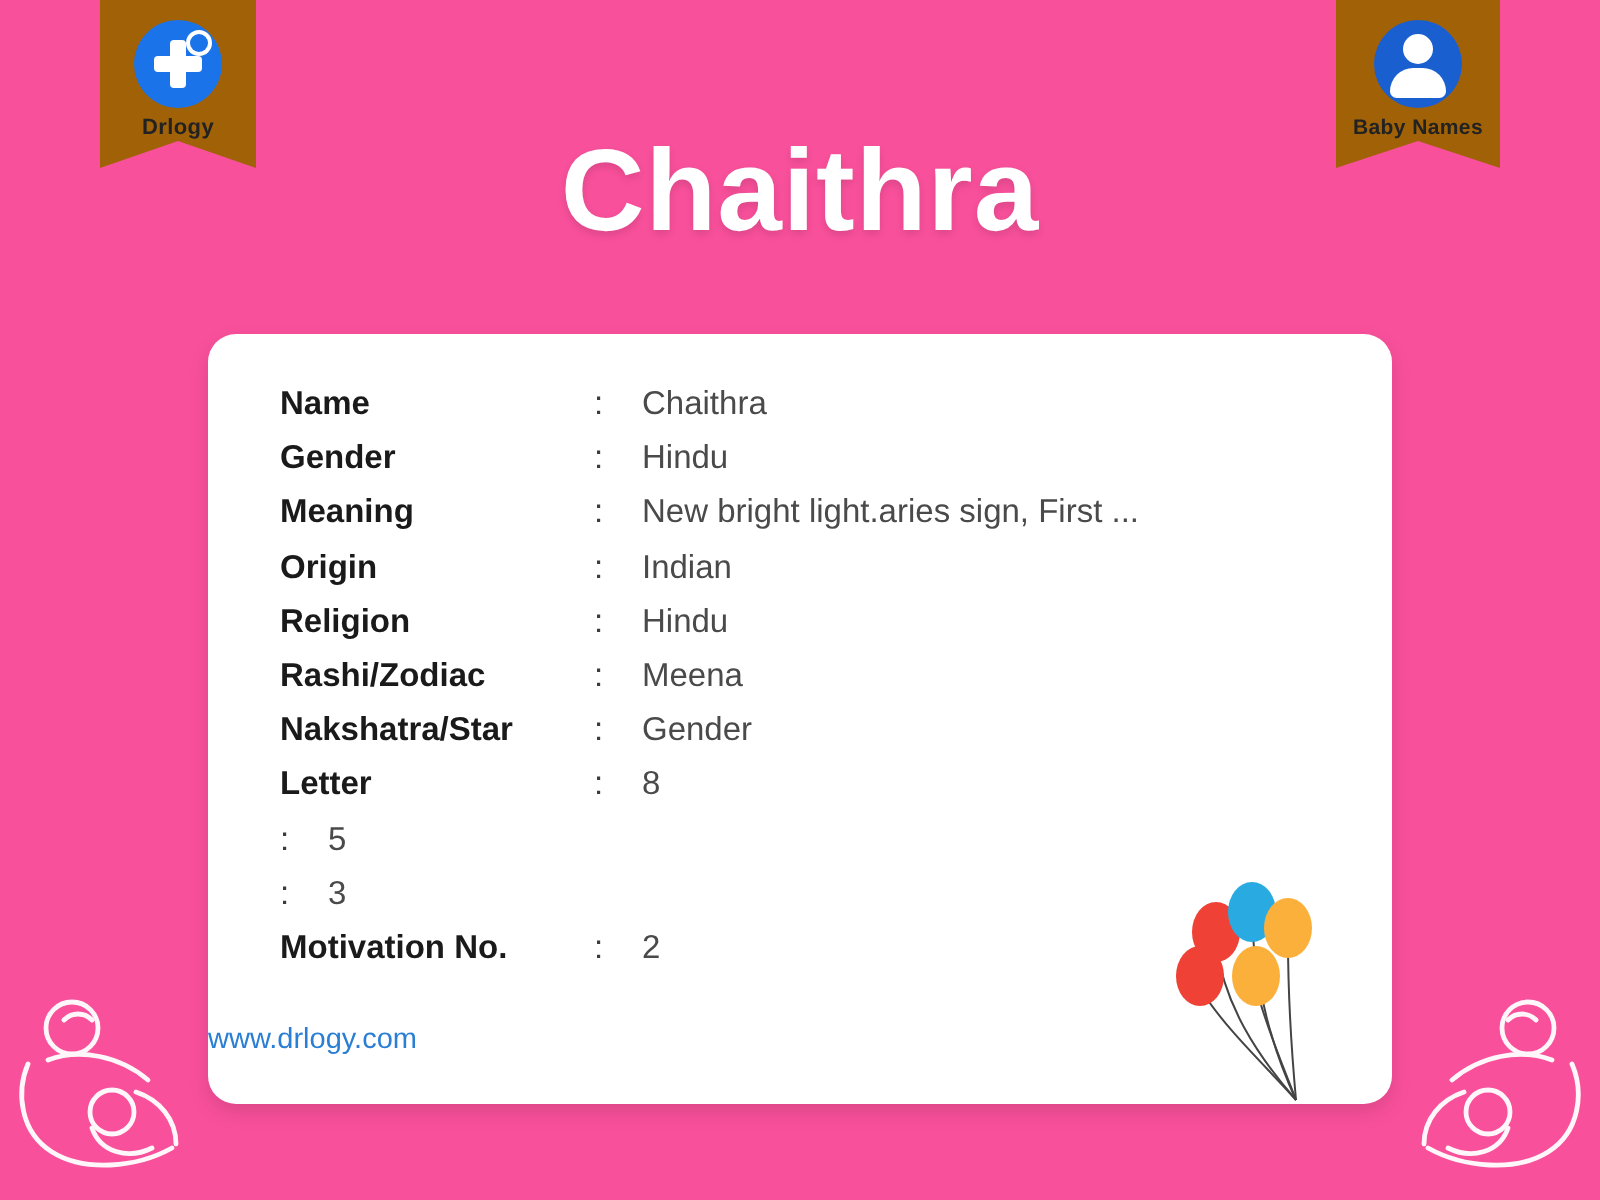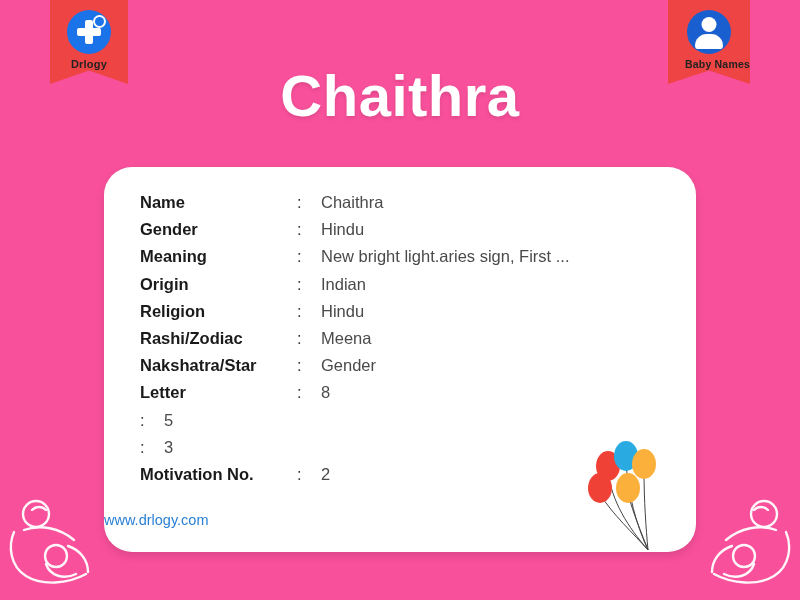--- a/index.html
+++ b/index.html
@@ -13,31 +13,31 @@
     background: #f9509b;
     font-family: "Liberation Sans", sans-serif;
     position: relative;
   }
 
   
   .badge {
     position: absolute;
     top: 0;
     width: 78px;
-    background: #ef4444;
+    background: #a16207;
     border-bottom-left-radius: 0;
     border-bottom-right-radius: 0;
     filter: drop-shadow(0 2px 3px rgba(0,0,0,0.18));
     -webkit-clip-path: polygon(0 0, 100% 0, 100% 100%, 50% 84%, 0 100%);
     clip-path: polygon(0 0, 100% 0, 100% 100%, 50% 84%, 0 100%);
     text-align: center;
     padding-bottom: 14px;
   }
   .badge.left { left: 50px; }
-  .badge.right { right: 50px; width: 82px; text-align: right; }
+  .badge.right { right: 50px; width: 82px; }
 
   .badge-circle {
     width: 44px;
     height: 44px;
     border-radius: 50%;
     background: #1a73e8;
     margin: 10px auto 4px auto;
     position: relative;
   }
   .badge.right .badge-circle { background: #1a5fd0; }
@@ -108,21 +108,21 @@
   }
 
   
   .card {
     position: absolute;
     left: 104px;
     top: 167px;
     width: 592px;
     height: 385px;
     background: #ffffff;
-    border-radius: 28px;
+    border-radius: 14px;
     box-shadow: 0 4px 10px rgba(0,0,0,0.12);
     overflow: hidden;
   }
 
   .rows {
     position: absolute;
     left: 36px;
     top: 26px;
   }
   .row {

